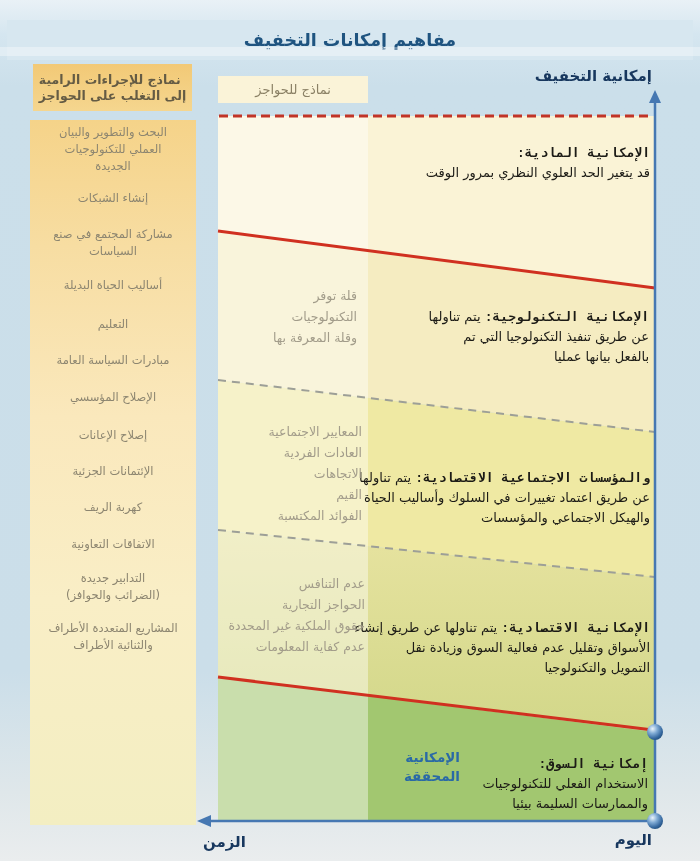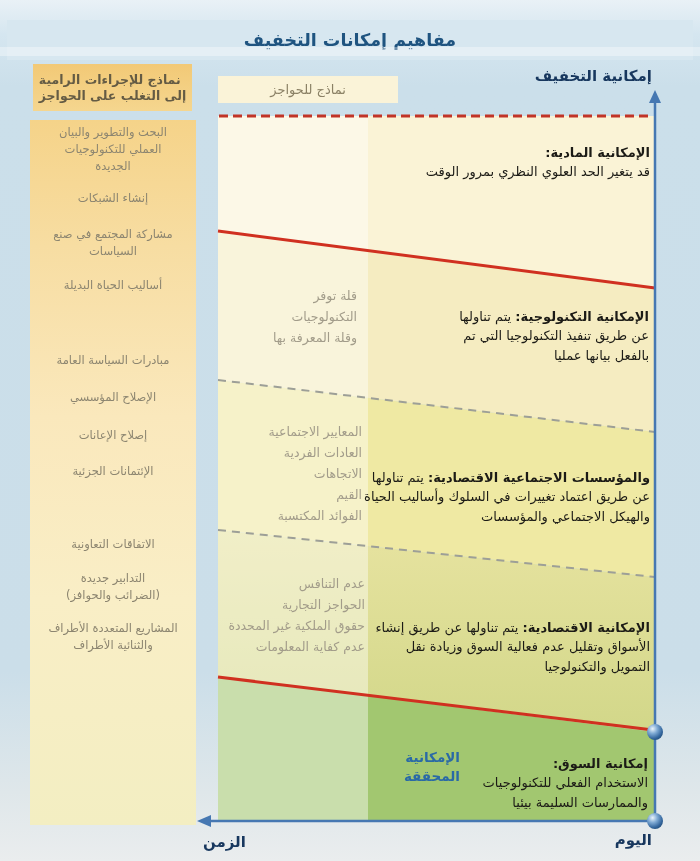--- a/index.html
+++ b/index.html
@@ -29,31 +29,31 @@
   .actions-panel{
     left:30px;top:120px;width:166px;height:705px;
     background:linear-gradient(180deg,#F5D389 0%,#F7DDA2 18%,#FAE8BC 42%,#F9EEC6 68%,#F3EEC2 100%);
   }
   .action-item{
     position:absolute;left:0;width:166px;text-align:center;
     font-size:11.5px;line-height:17px;color:#8C8570;white-space:pre;
   }
   
   .barriers-header{
-    left:218px;top:76px;width:180px;height:27px;
+    left:218px;top:76px;width:150px;height:27px;
     background:#FAF3D8;
     display:flex;align-items:center;justify-content:center;
     font-size:13px;color:#8A8065;
   }
   .barrier-group{
     text-align:right;font-size:12.5px;line-height:21px;color:#A29C8A;white-space:pre;
   }
   
   .zone{ text-align:right;font-size:13px;line-height:19.5px;color:#1C1B16;white-space:pre-line;}
-  .zone b{font-weight:bold;}
+  .zone b{font-weight:bold;font-family:Liberation Mono, monospace;}
   .axis-label{color:#17375E;font-weight:bold;font-size:15px;}
   .realized{
     text-align:right;font-size:13.5px;font-weight:bold;color:#2A6AA6;
     line-height:19px;white-space:pre;
   }
   svg{display:block;}
 </style>
 </head>
 <body>
 
@@ -65,24 +65,26 @@
 <div class="abs actions-header">نماذج للإجراءات الرامية
 إلى التغلب على الحواجز</div>
 <div class="abs actions-panel">
   <div class="action-item" style="top:4px">البحث والتطوير والبيان
 العملي للتكنولوجيات
 الجديدة</div>
   <div class="action-item" style="top:70px">إنشاء الشبكات</div>
   <div class="action-item" style="top:106px">مشاركة المجتمع في صنع
 السياسات</div>
   <div class="action-item" style="top:157px">أساليب الحياة البديلة</div>
+  <div class="action-item" style="top:196px">التعليم</div>
   <div class="action-item" style="top:232px">مبادرات السياسة العامة</div>
   <div class="action-item" style="top:269px">الإصلاح المؤسسي</div>
   <div class="action-item" style="top:307px">إصلاح الإعانات</div>
   <div class="action-item" style="top:343px">الإئتمانات الجزئية</div>
+  <div class="action-item" style="top:379px">كهربة الريف</div>
   <div class="action-item" style="top:416px">الاتفاقات التعاونية</div>
   <div class="action-item" style="top:450px">التدابير جديدة
 (الضرائب والحوافز)</div>
   <div class="action-item" style="top:500px">المشاريع المتعددة الأطراف
 والثنائية الأطراف</div>
 </div>
 
 <div class="abs barriers-header">نماذج للحواجز</div>
 
 <svg class="abs" style="left:195px;top:90px" width="475" height="745" viewBox="0 0 475 745">

